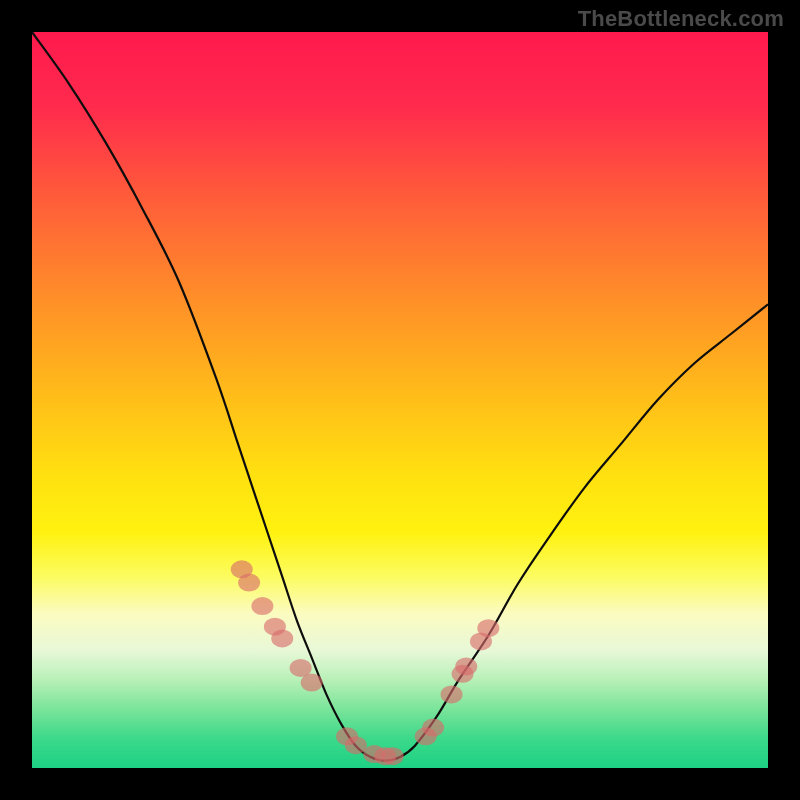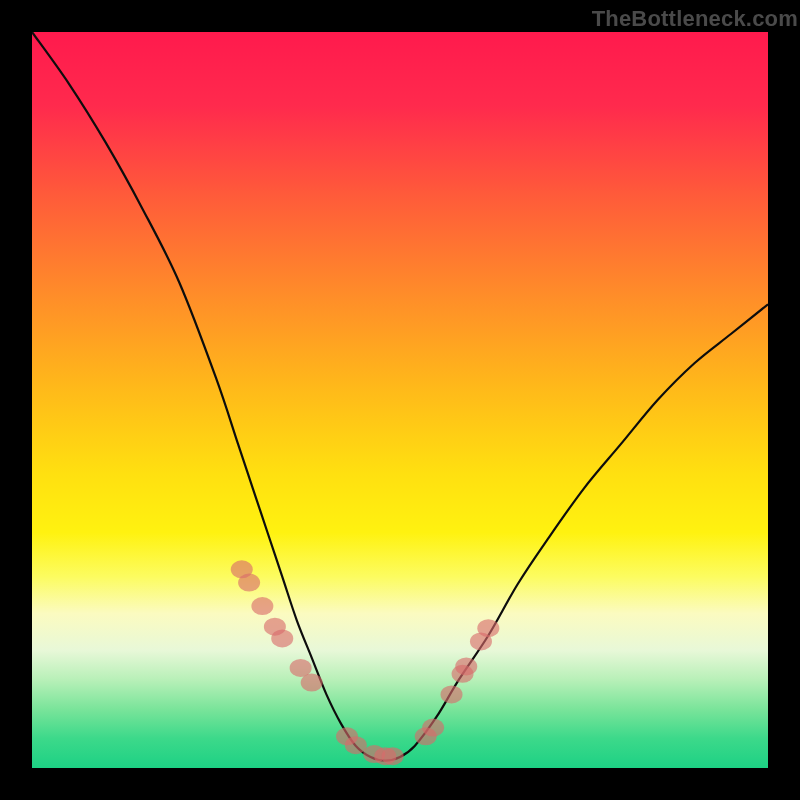--- a/index.html
+++ b/index.html
@@ -29,21 +29,21 @@
       #e8f8d8 84%,
       #b8f0b8 88%,
       #7ae49a 92%,
       #3cd98a 96%,
       #1dd184 100%
     );
   }
   .watermark {
     position: absolute;
     top: 6px;
-    right: 2px;
+    right: 16px;
     font-family: Arial, Helvetica, sans-serif;
     font-size: 22px;
     font-weight: 600;
     color: #4a4a4a;
     letter-spacing: 0.2px;
     user-select: none;
   }
   svg.curve {
     position: absolute;
     left: 0; top: 0;

